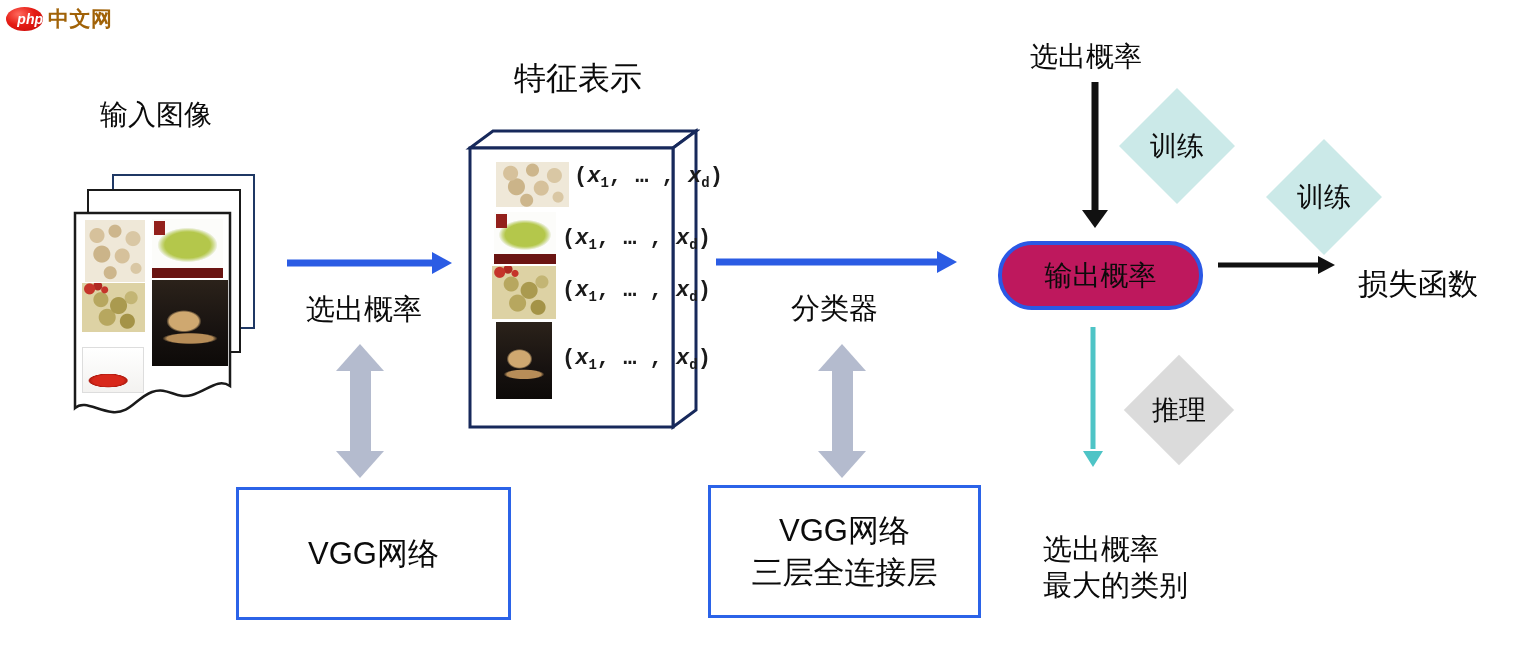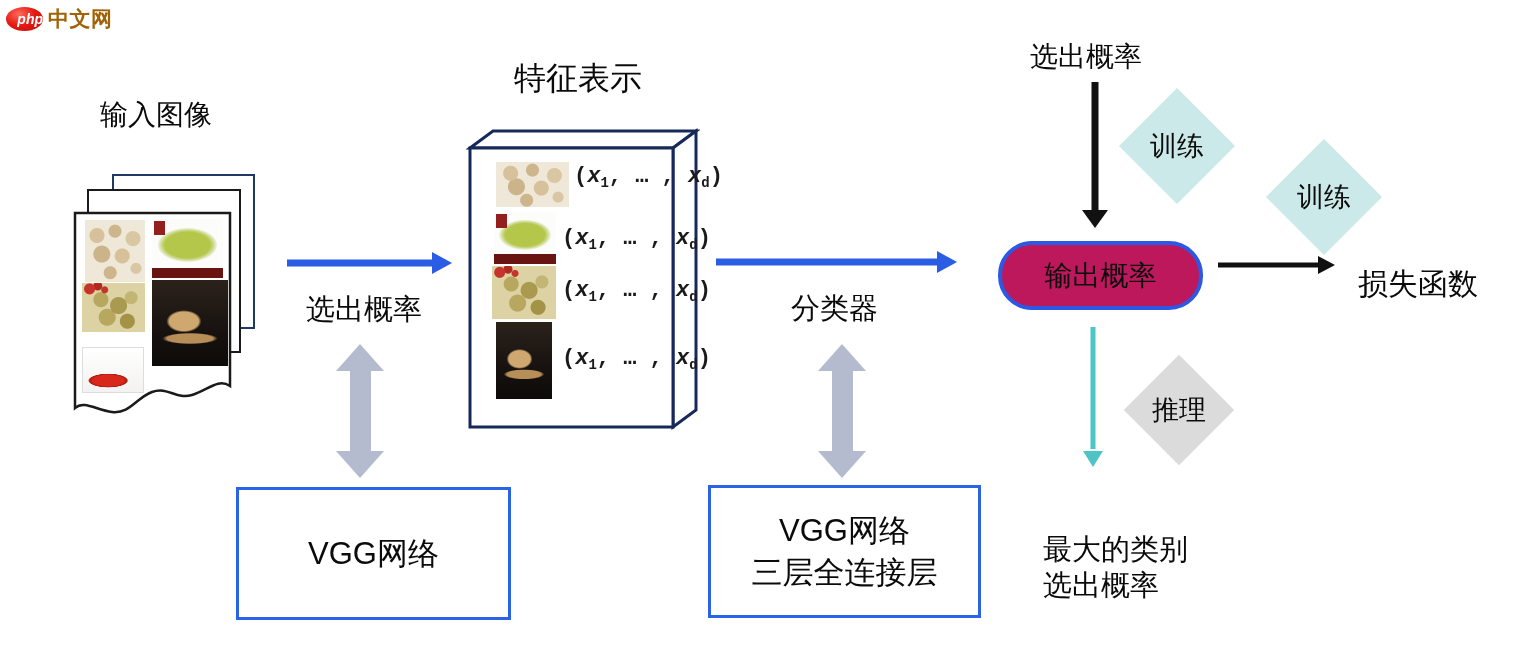--- a/index.html
+++ b/index.html
@@ -228,22 +228,22 @@
   <div class="lbl" id="lbl-loss">损失函数</div>
 
   <div class="arrow-v" id="arr-infer">
     <div class="shaft"></div>
     <div class="head"></div>
   </div>
   <div class="diamond" id="dm-infer">
     <span>推理</span>
   </div>
   <div class="lbl" id="lbl-select">
+    <div>选出概率</div>
     <div>最大的类别</div>
-    <div>选出概率</div>
   </div>
 
   <div class="vggbox" id="box-vgg1">
     <div>VGG网络</div>
   </div>
   <div class="vggbox" id="box-vgg2">
     <div>VGG网络</div>
     <div>三层全连接层</div>
   </div>
 

